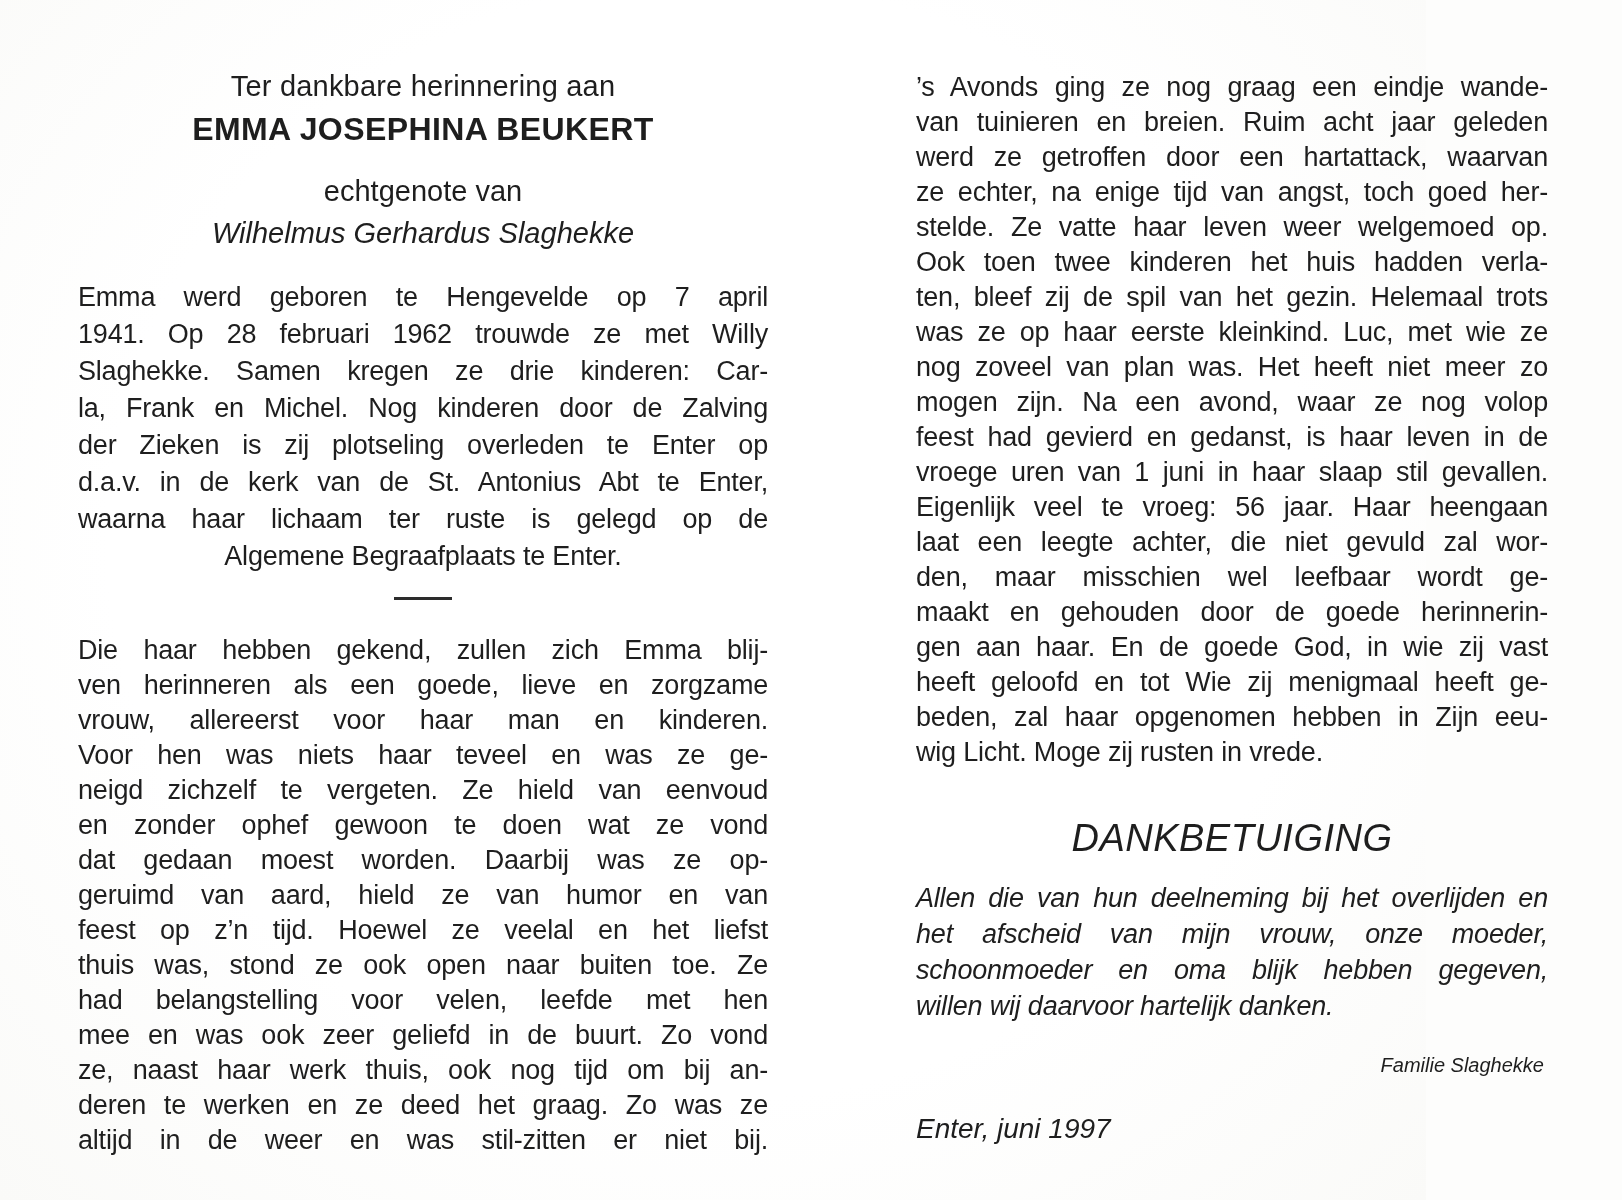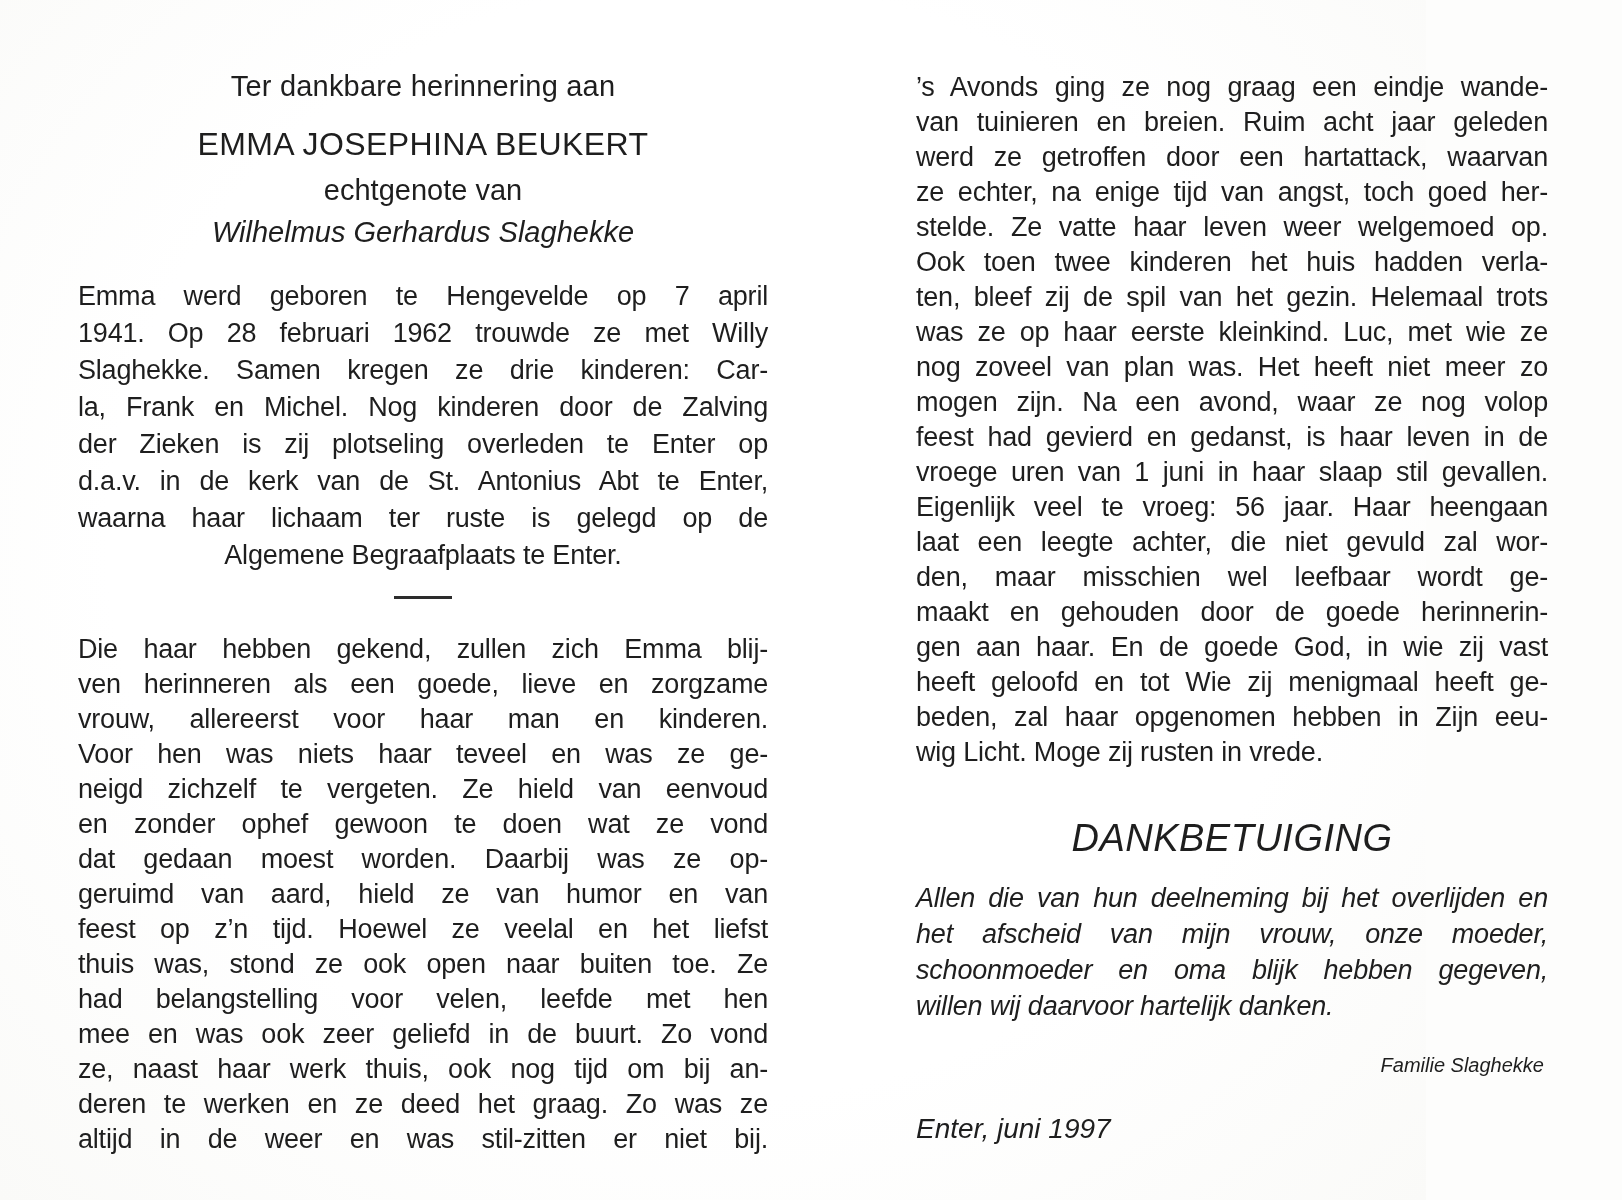--- a/index.html
+++ b/index.html
@@ -17,22 +17,22 @@
   }
   .col {
     position: absolute;
     top: 0;
   }
   .col-left  { left: 78px;  width: 690px; }
   .col-right { left: 916px; width: 632px; }
 
   .header { text-align: center; margin-top: 66px; }
   .header .intro   { font-size: 29px; line-height: 40px; letter-spacing: 0.2px; }
-  .header .name    { font-size: 32px; line-height: 44px; font-weight: normal; margin-top: 16px; letter-spacing: 0.4px; }
-  .header .relation{ font-size: 29px; line-height: 40px; margin-top: 4px; }
+  .header .name    { font-size: 32px; line-height: 44px; font-weight: bold; margin-top: 1px; letter-spacing: 0.4px; }
+  .header .relation{ font-size: 29px; line-height: 40px; margin-top: 20px; }
   .header .spouse  { font-size: 29px; line-height: 40px; font-style: italic; margin-top: 2px; }
 
   .para { font-size: 27px; }
   .para .tline {
     line-height: 37px;
     text-align: justify;
     text-align-last: justify;
     letter-spacing: -0.2px;
     white-space: normal;
   }

